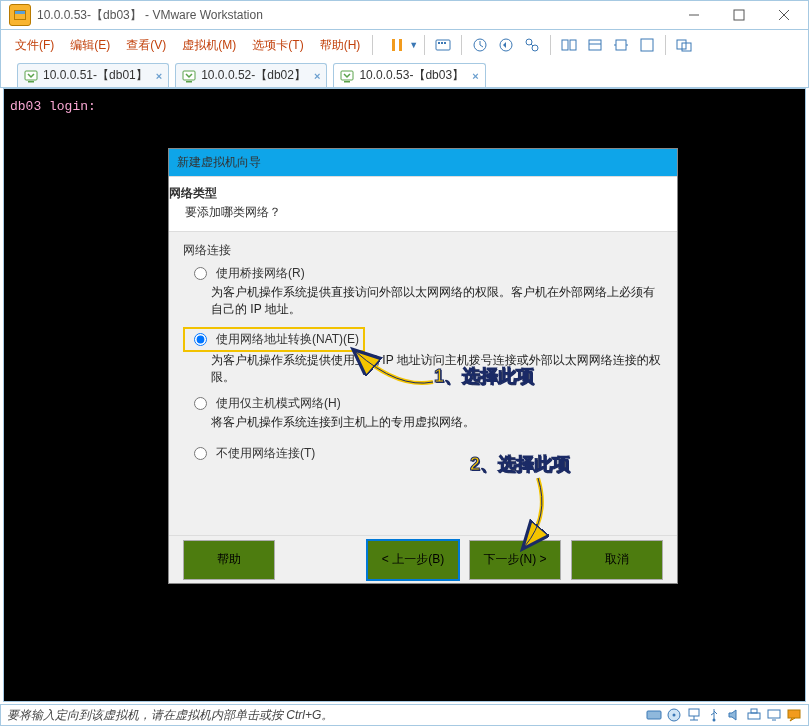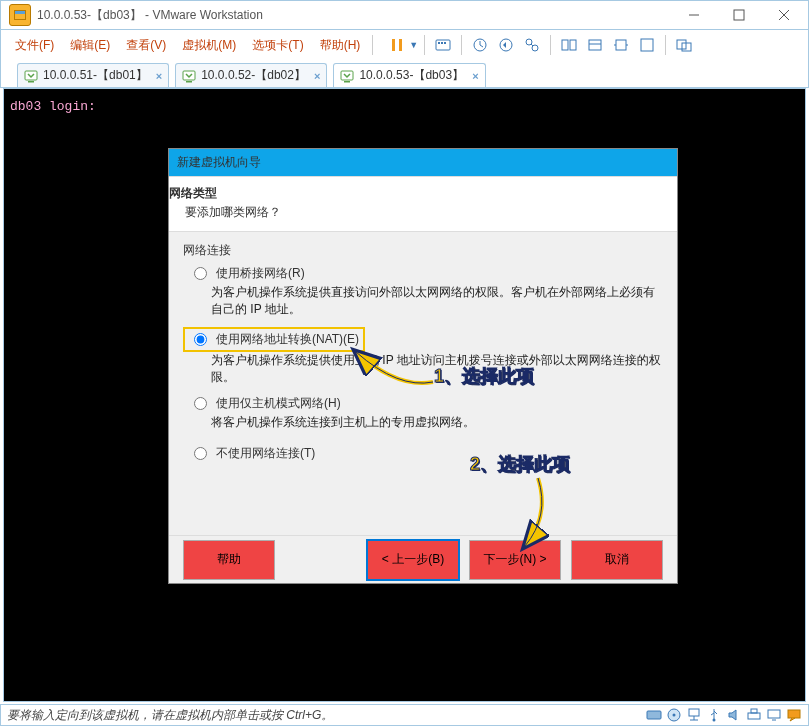--- a/index.html
+++ b/index.html
@@ -43,21 +43,21 @@
   .dlg-h2 { font-size:12px; padding-left:16px; margin-top:2px; }
   .dlg-body { flex:1; padding:10px 14px 0 14px; font-size:12px; position:relative; }
   .group-label { font-size:12px; margin-bottom:6px; }
   .radio-row { display:flex; align-items:flex-start; gap:6px; margin:4px 0 2px 6px; }
   .radio-row input { margin-top:2px; flex:0 0 auto; }
   .radio-desc { font-size:12px; color:#222; margin:0 0 8px 28px; line-height:1.45; }
   .nat-box { border:2px solid #f2c200; padding:2px 4px; display:inline-block; }
 
   .dlg-foot { height:48px; border-top:1px solid #ddd; display:flex; align-items:center; justify-content:flex-end; padding:0 14px; gap:10px; }
   .dlg-foot .help-wrap { margin-right:auto; }
-  .dbtn { min-width:92px; height:40px; border:1px solid #adadad; background:#ef4444; font-size:12px; text-align:center; display:flex; align-items:center; justify-content:center; }
+  .dbtn { min-width:92px; height:40px; border:1px solid #adadad; background:#4d7c0f; font-size:12px; text-align:center; display:flex; align-items:center; justify-content:center; }
   .dbtn.focus { outline:1px solid #0078d7; border:1px solid #0078d7; }
 
   
   .annot { position:absolute; font-size:18px; font-weight:bold; color:#f4c400; -webkit-text-stroke:1px #1a2a66; text-shadow:1px 1px 0 #1a2a66; pointer-events:none; }
   .arrow-svg { position:absolute; pointer-events:none; }
 </style>
 </head>
 <body>
 
 <div class="titlebar">

